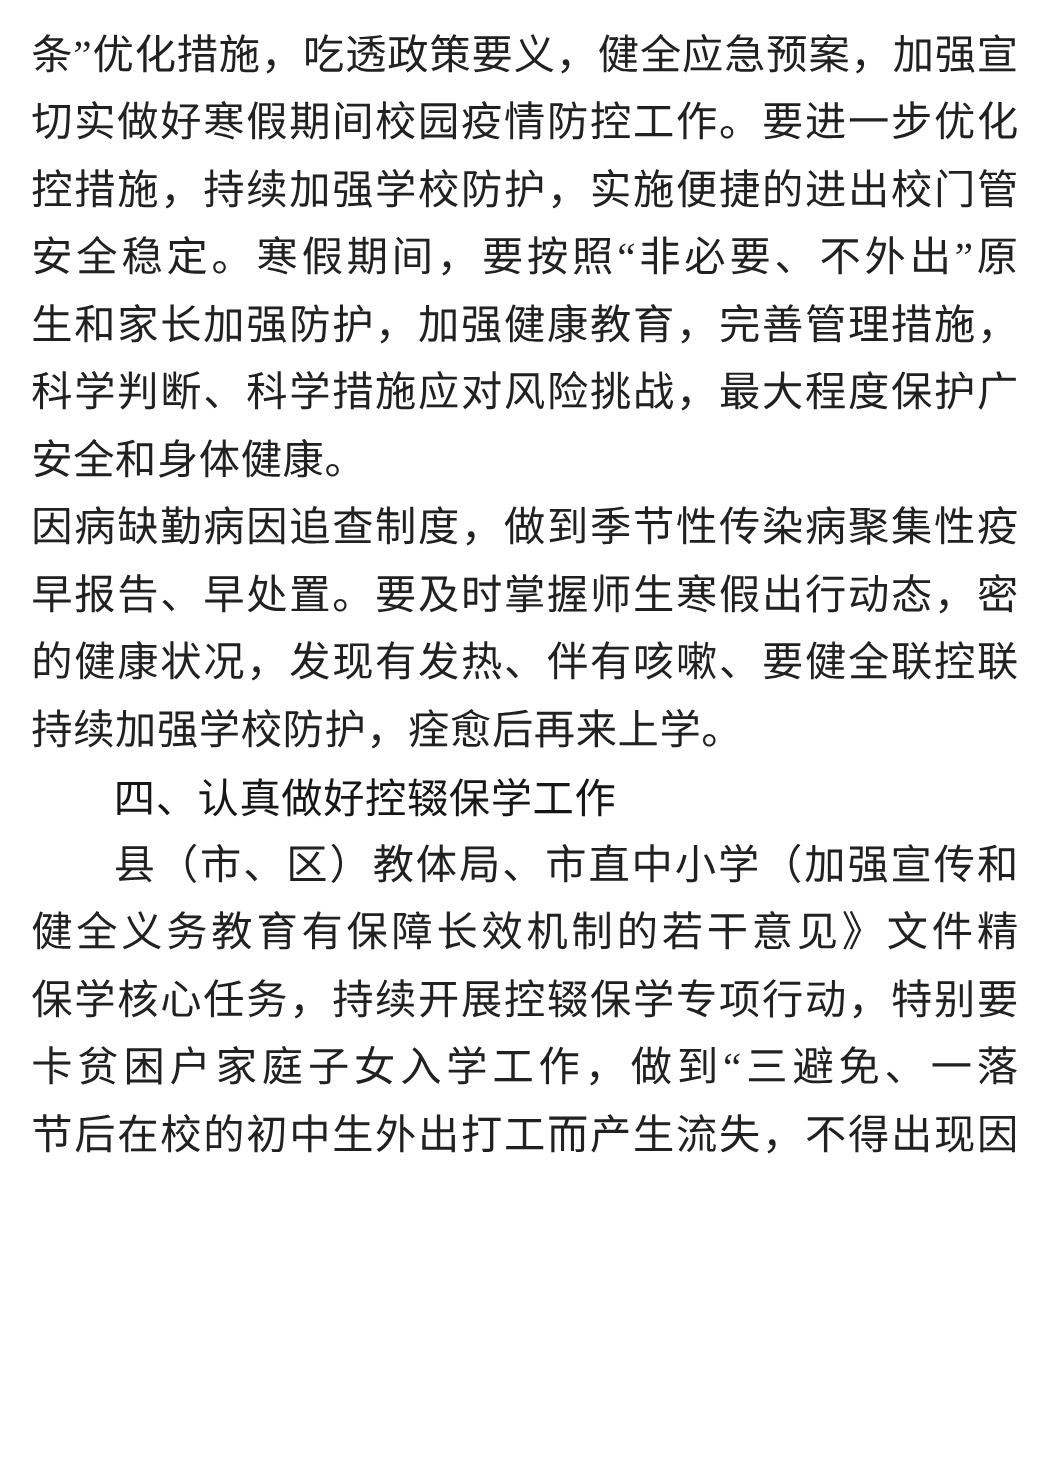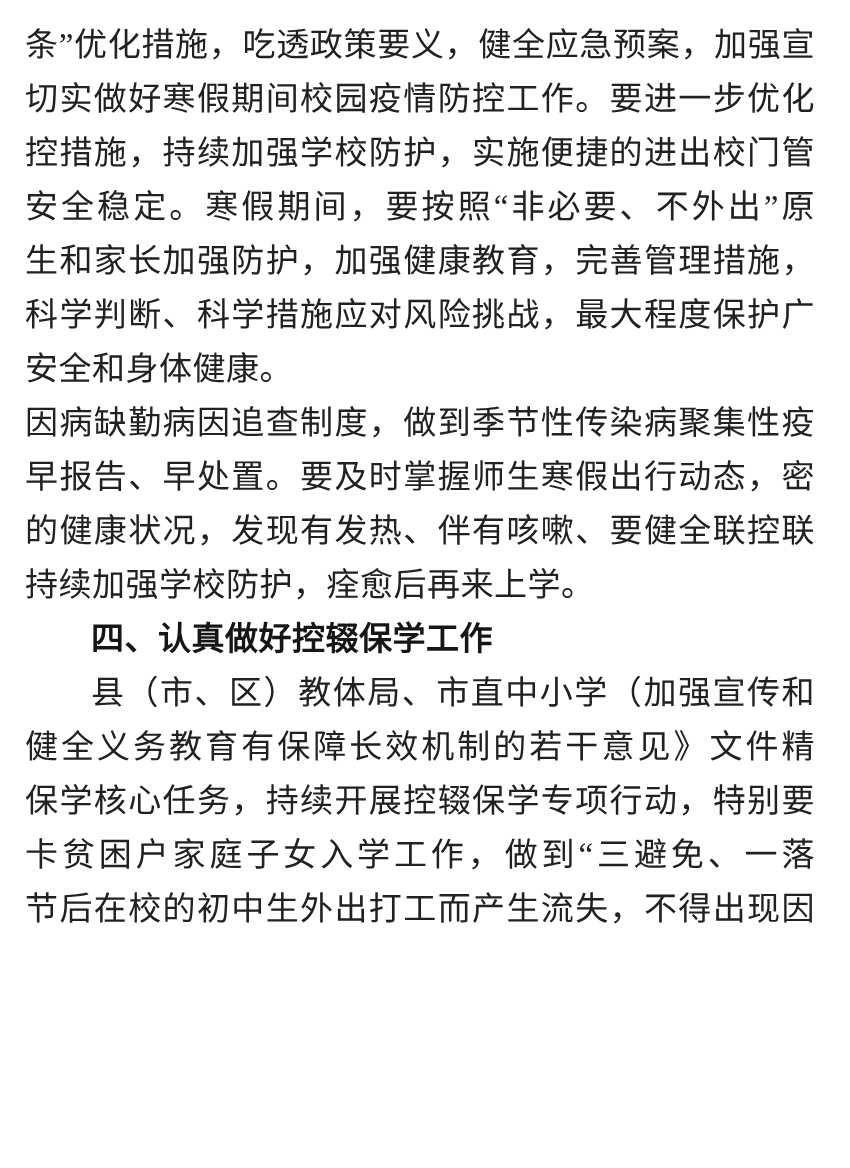--- a/index.html
+++ b/index.html
@@ -32,21 +32,21 @@
   }
   .ln.end {
     text-align: left;
     text-align-last: left;
   }
   .ln.ind {
     text-indent: 2em;
   }
   .ln.heading {
     font-family: "Liberation Sans", "DejaVu Sans", sans-serif;
-    font-weight: bold;
+    font-weight: normal;
     color: #161616;
     text-indent: 2em;
     text-align: left;
     text-align-last: left;
   }
 </style>
 </head>
 <body>
 
 <div class="doc">

